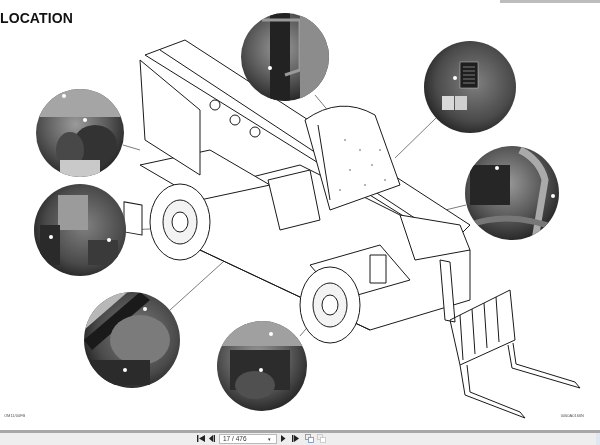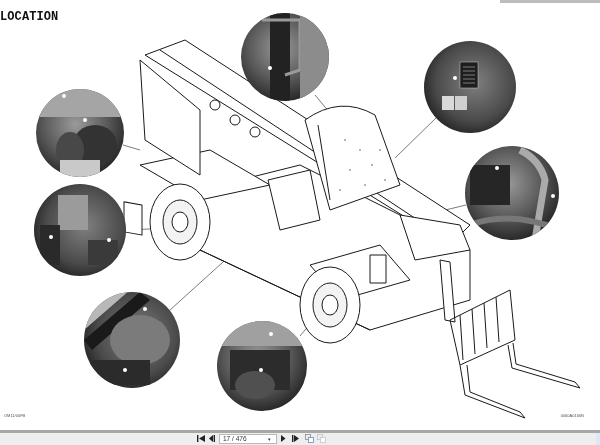--- a/index.html
+++ b/index.html
@@ -1,20 +1,20 @@
 <!DOCTYPE html>
 <html><head>
 <meta charset="utf-8">
 <style>
   * { box-sizing: border-box; margin: 0; padding: 0; }
   html, body { width: 600px; height: 445px; overflow: hidden; background: #ffffff; font-family: "Liberation Sans", sans-serif; }
   .viewer { position: relative; width: 600px; height: 445px; }
   .top-strip { position: absolute; left: 500px; top: 0; width: 100px; height: 3px; background: #bdbdbd; }
   .page { position: absolute; left: 0; top: 0; width: 600px; height: 430px; background: #ffffff; overflow: hidden; }
-  .page-title { position: absolute; left: 0; top: 10px; font-size: 12px; font-weight: bold; color: #111; letter-spacing: 0.1px; font-family: Liberation Mono, monospace; }
+  .page-title { position: absolute; left: 0; top: 10px; font-size: 14px; font-weight: bold; color: #111; letter-spacing: 0.1px; }
   .footer-left { position: absolute; left: 4px; top: 413px; font-size: 4px; color: #555; }
   .footer-right { position: absolute; right: 16px; top: 413px; font-size: 4px; color: #555; }
   .illustration { position: absolute; left: 0; top: 0; width: 600px; height: 430px; }
   .toolbar-sep { position: absolute; left: 0; top: 430px; width: 600px; height: 3px; background: #a7a7a7; }
   .toolbar { position: absolute; left: 0; top: 433px; width: 600px; height: 12px; background: #eeeeee; display: flex; align-items: center; }
   .tb-btn { position: absolute; top: 0; height: 12px; display: flex; align-items: center; justify-content: center; font-size: 7px; color: #222; cursor: pointer; }
   .page-input { position: absolute; left: 219px; top: 1px; width: 58px; height: 10px; background: #fff; border: 1px solid #b9b9b9; font-size: 6.5px; color: #333; padding-left: 3px; line-height: 8px; font-family: "Liberation Sans", sans-serif; }
   .page-dd { position: absolute; left: 268px; top: 0; font-size: 5px; color: #333; height: 12px; display:flex; align-items:center; }
   .right-edge { position: absolute; right: 0; top: 433px; width: 4px; height: 12px; background: #dfe8f2; }
 </style>

